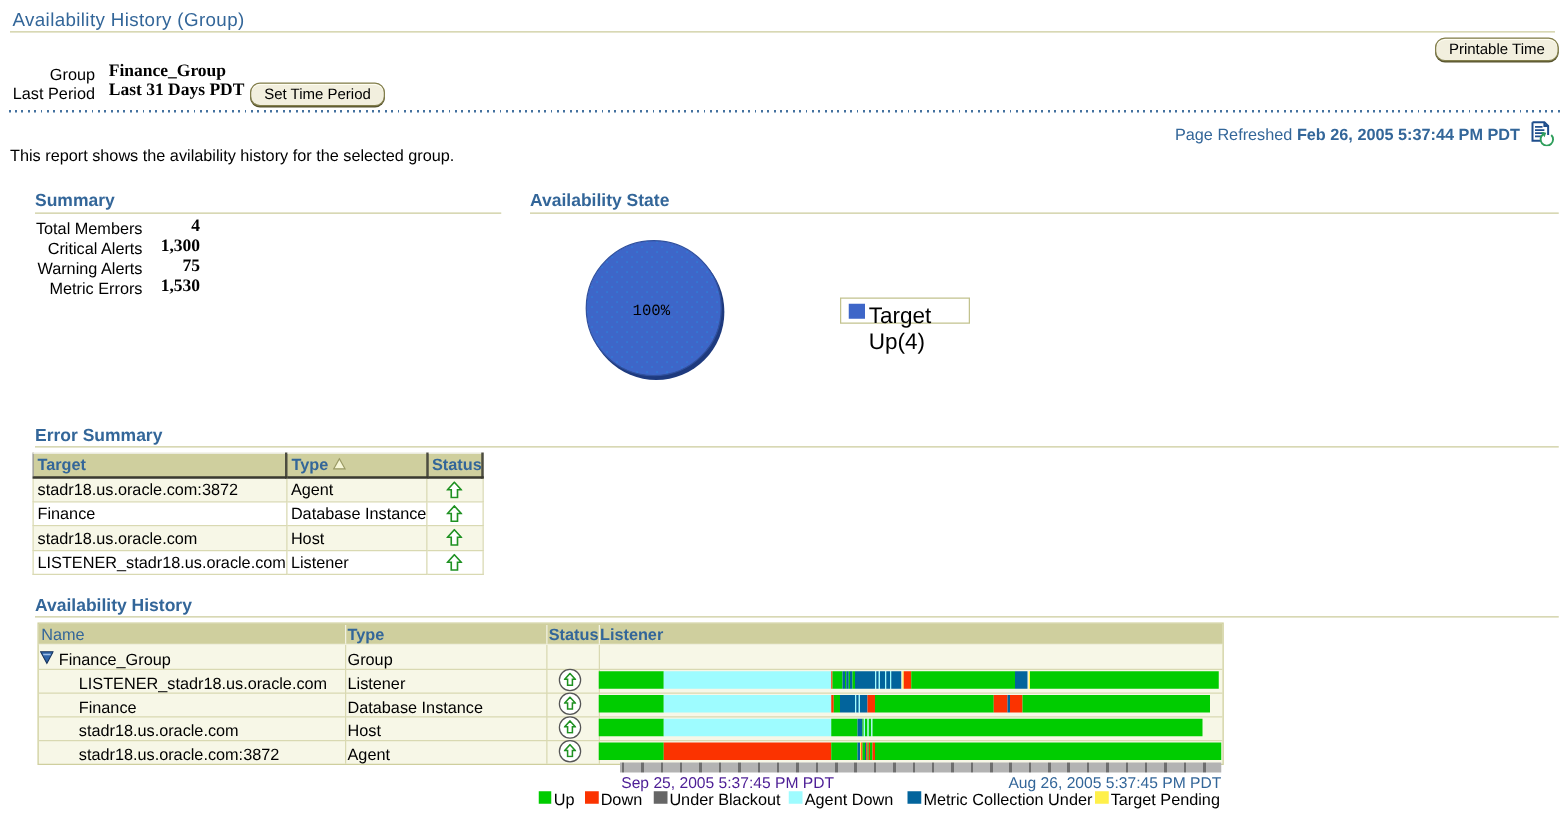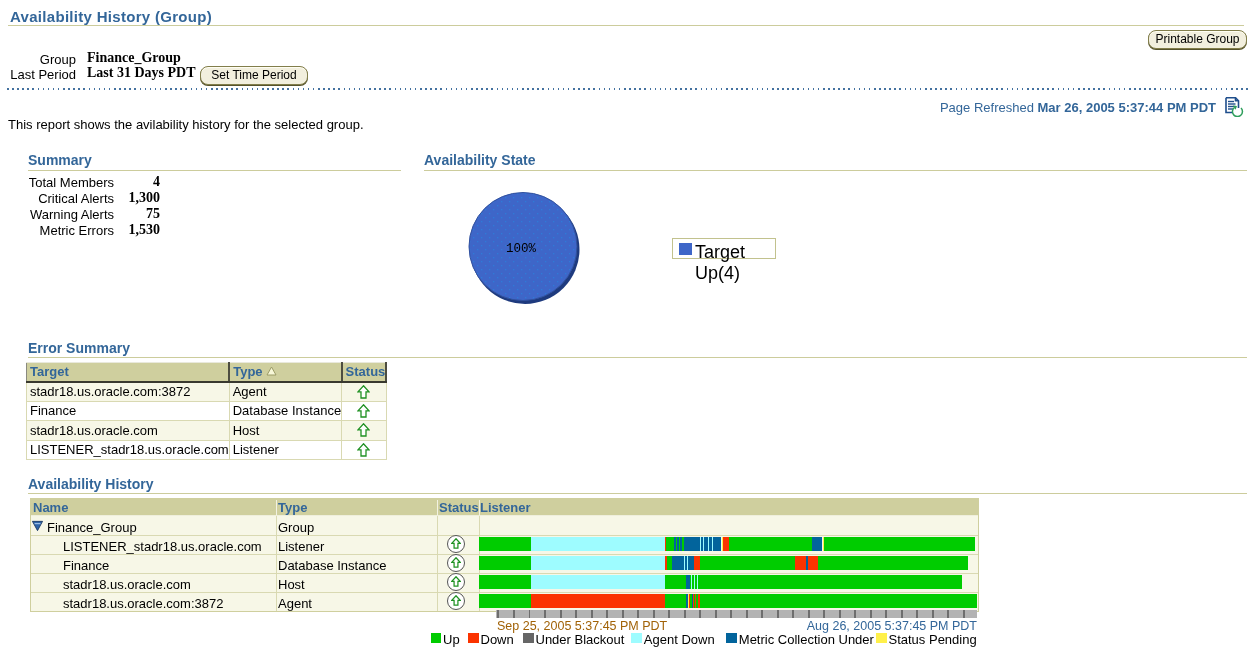--- a/index.html
+++ b/index.html
@@ -9,35 +9,35 @@
 .msh{color:#336699;text-align:left;padding:0 0 0 3px;font-size:13px;font-weight:bold;
  border-top:1px solid #E9E9DC;border-bottom:2px solid #39392F;border-right:2px solid #4D4D40;
  border-left:1px solid #8A8A80}
 .btn{position:absolute;background:#F2EFDE;border:1px solid #827E4B;border-radius:8px;
  text-align:center;font-size:12px;color:#000;line-height:16px;
  box-shadow:0 1px 0 #56532c, inset 0 1px 0 #fffef2}
 table{border-collapse:collapse}
 </style></head>
 <body>
 
-<div class="b" style="left:10px;top:8px;font-size:15px;font-weight:bold;letter-spacing:0.3px;color:#336699">Availability History (Group)</div>
+<div class="b" style="left:10px;top:8px;font-size:15px;font-weight:normal;letter-spacing:0.3px;color:#336699">Availability History (Group)</div>
 <div class="b" style="left:8px;top:25px;width:1236px;height:1px;background:#CCCC9C"></div>
 
-<div class="btn" style="left:1148px;top:30px;width:97px;height:17px">Printable Group</div>
+<div class="btn" style="left:1148px;top:30px;width:97px;height:17px">Printable Time</div>
 
 <div class="b" style="left:6px;top:52px;width:70px;text-align:right;white-space:nowrap">Group</div>
 <div class="b" style="left:87px;top:50px;font-family:'Liberation Serif',serif;font-weight:bold;font-size:14px">Finance_Group</div>
 <div class="b" style="left:6px;top:67px;width:70px;text-align:right;white-space:nowrap">Last Period</div>
 <div class="b" style="left:87px;top:65px;font-family:'Liberation Serif',serif;font-weight:bold;font-size:14px">Last 31 Days PDT</div>
 <div class="btn" style="left:200px;top:66px;width:106px;height:17px">Set Time Period</div>
 
 <div class="b" style="left:7px;top:88px;width:1242px;height:2px;
  background:repeating-linear-gradient(to right,#44719F 0,#44719F 1.5px,transparent 1.5px,transparent 5.1px)"></div>
 
-<div class="b" style="right:35px;top:100px;color:#336699;font-size:13px;white-space:nowrap">Page Refreshed <b>Mar 26, 2005 5:37:44 PM PDT</b></div>
+<div class="b" style="right:35px;top:100px;color:#336699;font-size:13px;white-space:nowrap">Page Refreshed <b>Feb 26, 2005 5:37:44 PM PDT</b></div>
 <div class="b" style="left:1223px;top:96px"><svg width="21" height="21" viewBox="0 0 21 21">
 <g fill="none" stroke="#1F4E8C" stroke-width="1.6">
 <path d="M3 1.8 H12.5 L15.5 4.8 V12"></path>
         <path d="M3 1.8 V16.5 H10"></path>
 <path d="M12.5 1.8 V4.8 H15.5"></path>
       </g>
 <g stroke="#1F4E8C" stroke-width="1.4">
 <line x1="5" y1="5.5" x2="11" y2="5.5"></line>
         <line x1="5" y1="8" x2="12.5" y2="8"></line>
 <line x1="5" y1="10.5" x2="12.5" y2="10.5"></line>
@@ -126,21 +126,21 @@
         </tr>
 </tbody>
     </table>
 </div>
 
 <div class="b st" style="left:28px;top:476px">Availability History</div>
 <div class="b" style="left:28px;top:493px;width:1219px;height:1px;background:#CCCC9C"></div>
 
 <div class="b" style="left:30px;top:498px;width:947px;height:112px;background:#F7F7E7;border:1px solid #CFCF9E">
  <div style="position:absolute;left:0;top:0;width:947px;height:17px;background:#CFCF9E"></div>
- <div style="position:absolute;left:2px;top:1px;color:#336699;font-weight:bold">Name</div>
+ <div style="position:absolute;left:2px;top:1px;color:#336699;font-weight:normal">Name</div>
  <div style="position:absolute;left:247px;top:1px;color:#336699;font-weight:bold">Type</div>
  <div style="position:absolute;left:408px;top:1px;color:#336699;font-weight:bold">Status</div>
  <div style="position:absolute;left:449px;top:1px;color:#336699;font-weight:bold">Listener</div>
  <div style="position:absolute;left:0;top:16px;width:947px;height:1px;background:#EFEFDC"></div>
  <div style="position:absolute;left:245px;top:1px;width:1px;height:15px;background:#F2F2E2"></div>
  <div style="position:absolute;left:406px;top:1px;width:1px;height:15px;background:#F2F2E2"></div>
  <div style="position:absolute;left:448px;top:1px;width:1px;height:15px;background:#F2F2E2"></div>
  <div style="position:absolute;left:245px;top:17px;width:1px;height:95px;background:#D9D9B2"></div>
  <div style="position:absolute;left:406px;top:17px;width:1px;height:95px;background:#D9D9B2"></div>
  <div style="position:absolute;left:448px;top:17px;width:1px;height:95px;background:#D9D9B2"></div>
@@ -252,27 +252,27 @@
     <div style="position:absolute;left:213.6px;top:0;width:0.9px;height:14px;background:#FB3300"></div>
     <div style="position:absolute;left:214.5px;top:0;width:1.0px;height:14px;background:#00CC00"></div>
     <div style="position:absolute;left:215.5px;top:0;width:1.8px;height:14px;background:#FB3300"></div>
     <div style="position:absolute;left:217.3px;top:0;width:2.1px;height:14px;background:#00CC00"></div>
     <div style="position:absolute;left:219.4px;top:0;width:1.6px;height:14px;background:#FB3300"></div>
     <div style="position:absolute;left:221.0px;top:0;width:277.0px;height:14px;background:#00CC00"></div>
   </div>
 
 <div class="b" style="left:496px;top:610px;width:481px;height:8px;
  background:repeating-linear-gradient(to right,#B3B3B3 0,#B3B3B3 1.5px,#6E6E6E 1.5px,#6E6E6E 3.5px,#B3B3B3 3.5px,#B3B3B3 15.5px)"></div>
-<div class="b" style="left:497px;top:619px;color:#a16207;font-size:12.5px;white-space:nowrap">Sep 25, 2005 5:37:45 PM PDT</div>
+<div class="b" style="left:497px;top:619px;color:#4c1d95;font-size:12.5px;white-space:nowrap">Sep 25, 2005 5:37:45 PM PDT</div>
 <div class="b" style="right:274px;top:619px;color:#336699;font-size:12.5px;white-space:nowrap">Aug 26, 2005 5:37:45 PM PDT</div>
 
 <div style="position:absolute;left:430.5px;top:632.5px;width:10.5px;height:10.5px;background:#00CC00"></div>
 <div style="position:absolute;left:443.0px;top:632px;font-size:13px;white-space:nowrap">Up</div>
 <div style="position:absolute;left:468px;top:632.5px;width:10.5px;height:10.5px;background:#FB3300"></div>
 <div style="position:absolute;left:480.5px;top:632px;font-size:13px;white-space:nowrap">Down</div>
 <div style="position:absolute;left:523px;top:632.5px;width:10.5px;height:10.5px;background:#666666"></div>
 <div style="position:absolute;left:535.5px;top:632px;font-size:13px;white-space:nowrap">Under Blackout</div>
 <div style="position:absolute;left:631.3px;top:632.5px;width:10.5px;height:10.5px;background:#9EFCFF"></div>
 <div style="position:absolute;left:643.8px;top:632px;font-size:13px;white-space:nowrap">Agent Down</div>
 <div style="position:absolute;left:726.3px;top:632.5px;width:10.5px;height:10.5px;background:#02649C"></div>
 <div style="position:absolute;left:738.8px;top:632px;font-size:13px;white-space:nowrap">Metric Collection Under</div>
 <div style="position:absolute;left:876px;top:632.5px;width:10.5px;height:10.5px;background:#FFF04A"></div>
-<div style="position:absolute;left:888.5px;top:632px;font-size:13px;white-space:nowrap">Status Pending</div>
+<div style="position:absolute;left:888.5px;top:632px;font-size:13px;white-space:nowrap">Target Pending</div>
 
 </body></html>

